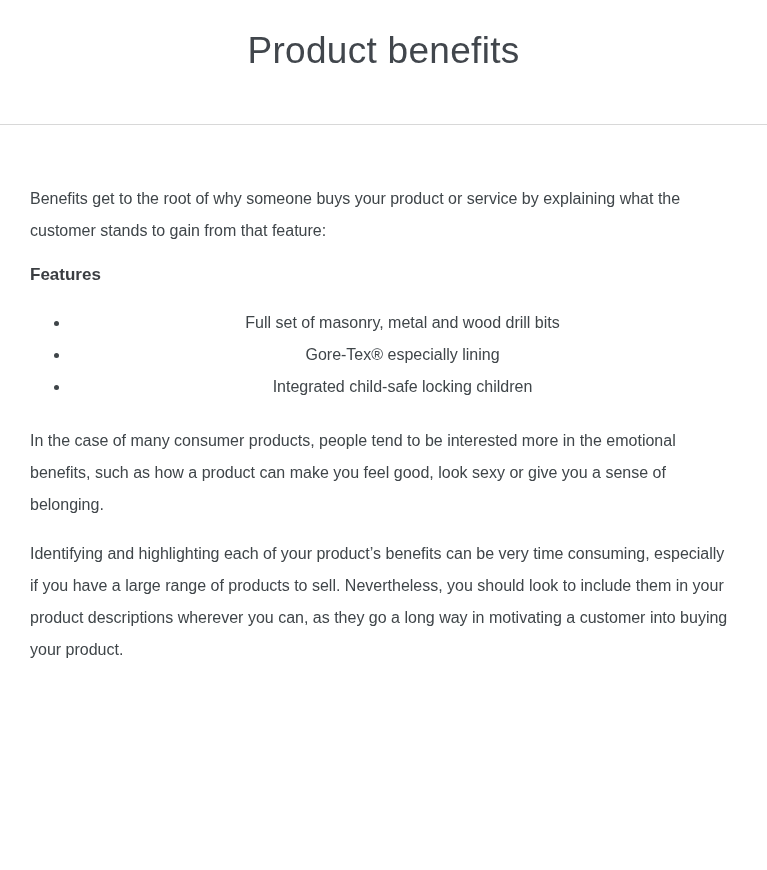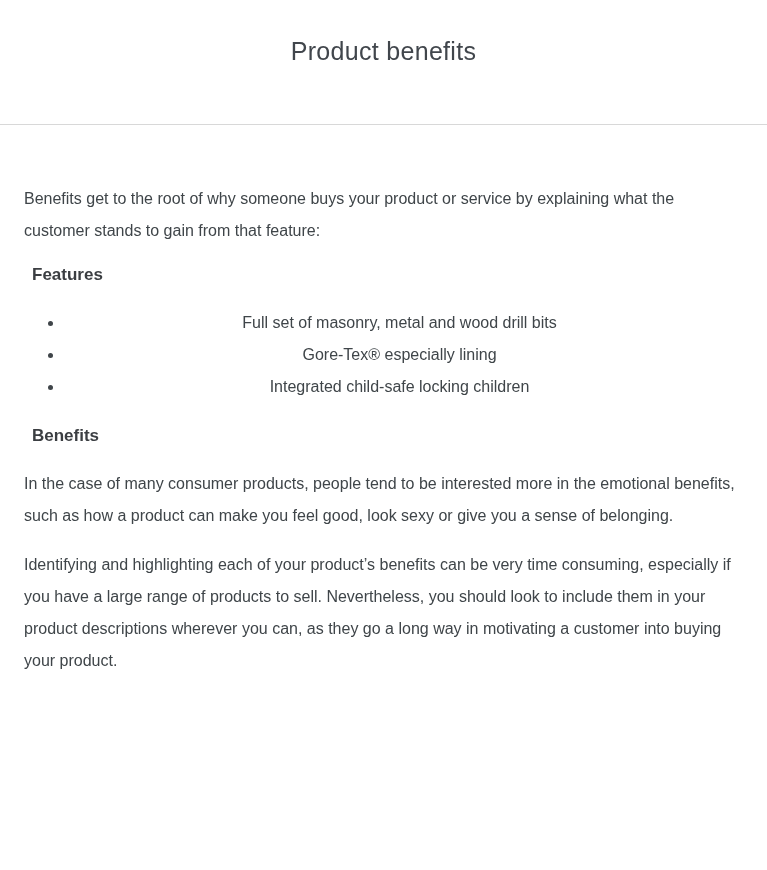--- a/index.html
+++ b/index.html
@@ -17,36 +17,36 @@
     font-family:"Liberation Sans", sans-serif;
     color:var(--text-color);
   }
   .page-header{
     padding:30px 0 52px;
     border-bottom:1px solid var(--divider-color);
   }
   .page-title{
     margin:0;
     text-align:center;
-    font-size:25px;
+    font-size:37px;
     line-height:42px;
     font-weight:300;
     letter-spacing:0.3px;
     color:var(--title-color);
   }
   .article-body{
-    padding:58px 32px 0 24px;
+    padding:58px 32px 0 30px;
     font-size:16px;
     line-height:32px;
   }
   .article-body p{
     margin:0 0 17px;
   }
   .section-heading{
-    margin:10px 8px 21px;
+    margin:10px 0 21px;
     font-size:17px;
     line-height:22px;
     font-weight:700;
     color:var(--heading-color);
   }
   .item-list{
     margin:0 0 22px;
     padding-left:40px;
     list-style:disc;
   }
@@ -69,21 +69,20 @@
     <p>Benefits get to the root of why someone buys your product or service by explaining what the customer stands to gain from that feature:</p>
 
     <h3 class="section-heading">Features</h3>
 
     <ul class="item-list">
       <li>Full set of masonry, metal and wood drill bits</li>
       <li>Gore-Tex® especially lining</li>
       <li>Integrated child-safe locking children</li>
     </ul>
 
-    <h3 class="section-heading">Benefits</h3>
 
 
     <p>In the case of many consumer products, people tend to be interested more in the emotional benefits, such as how a product can make you feel good, look sexy or give you a sense of belonging.</p>
 
     <p>Identifying and highlighting each of your product’s benefits can be very time consuming, especially if you have a large range of products to sell. Nevertheless, you should look to include them in your product descriptions wherever you can, as they go a long way in motivating a customer into buying your product.</p>
 
   </main>
 
 </div>
 

